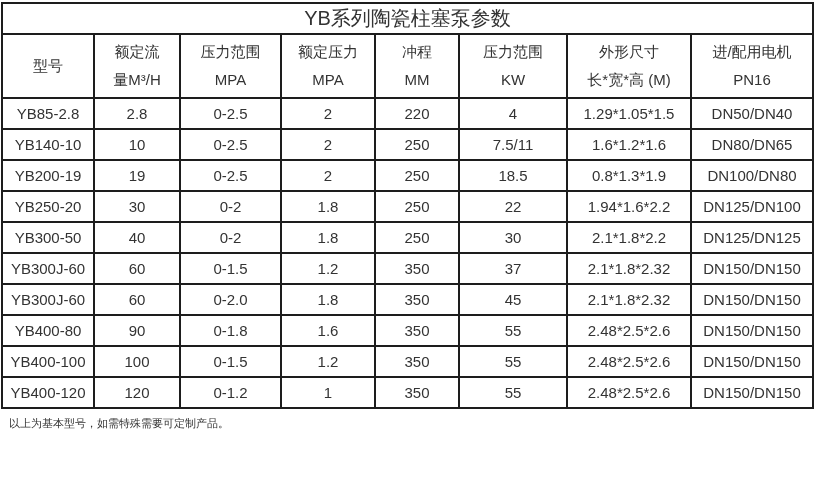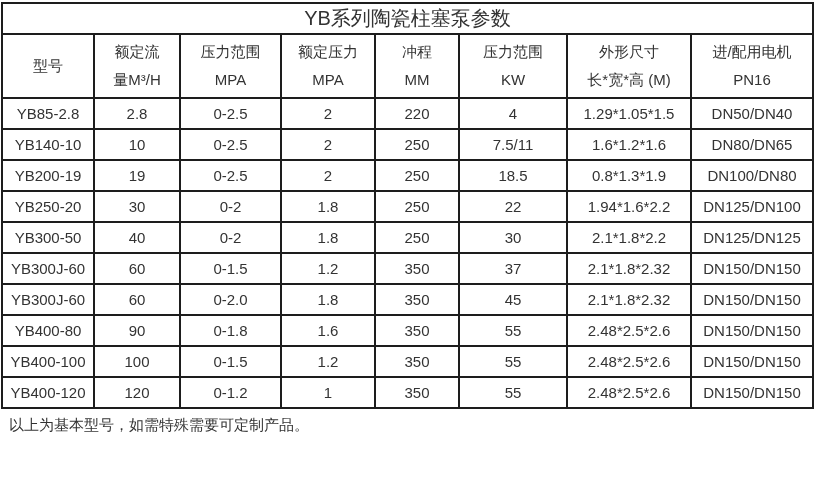--- a/index.html
+++ b/index.html
@@ -42,21 +42,21 @@
   }
   .hline {
     display: block;
     line-height: 28px;
   }
   tbody.rows td {
     height: 29px;
   }
   .footnote {
     margin: 7px 0 0 8px;
-    font-size: 15px;
+    font-size: 11px;
     color: #333333;
   }
 </style>
 </head>
 <body>
 
 <div class="page">
   <table class="spec">
     <colgroup>
       <col style="width:92px">

